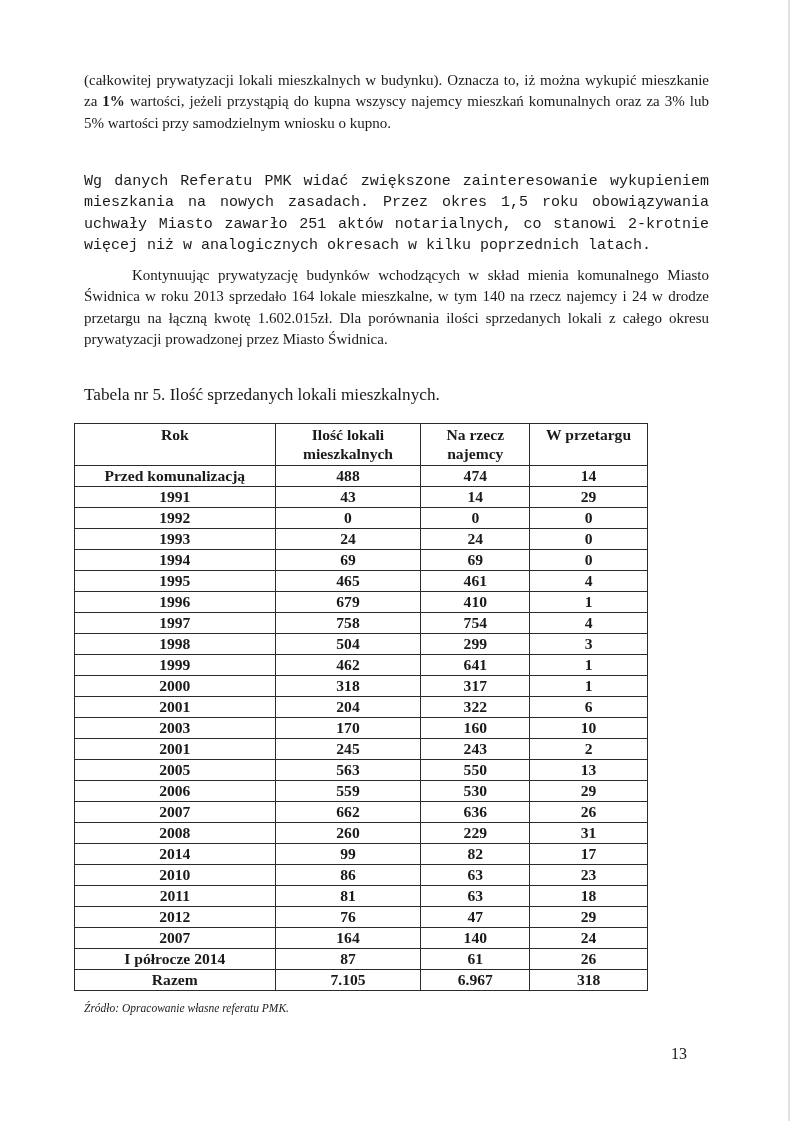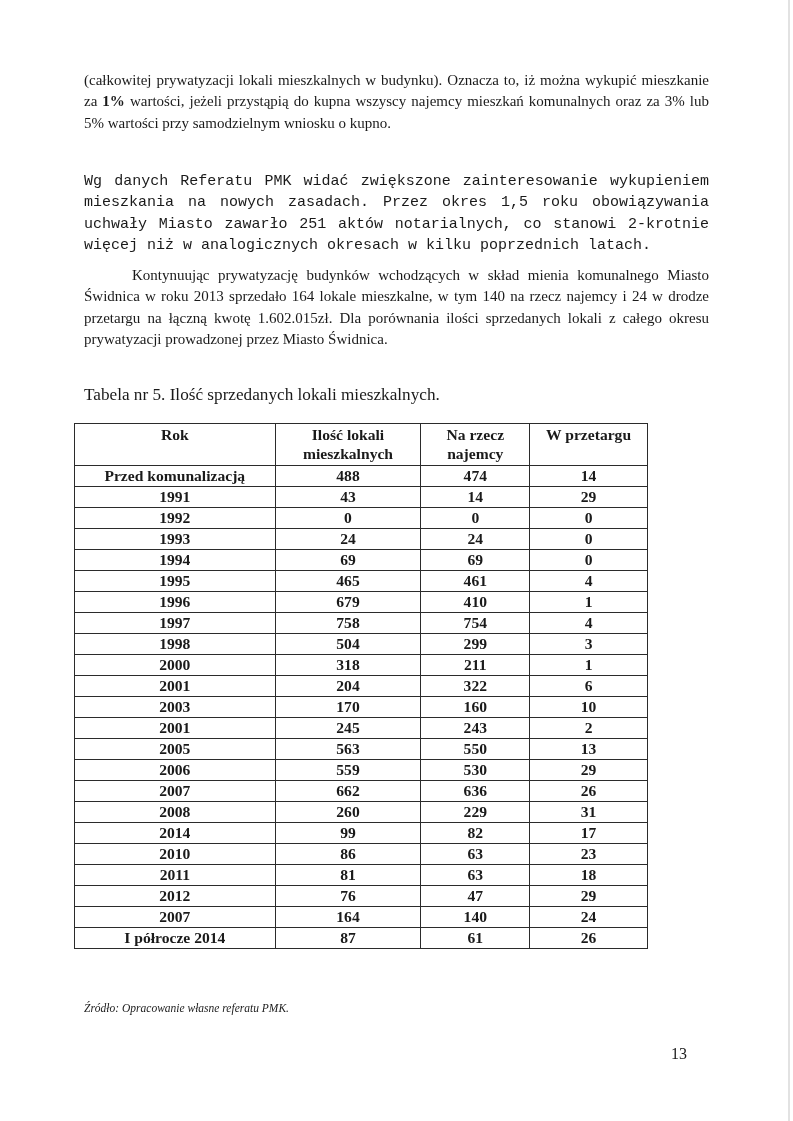--- a/index.html
+++ b/index.html
@@ -98,23 +98,29 @@
         <td>754</td>
         <td>4</td>
       </tr>
       <tr>
         <td>1998</td>
         <td>504</td>
         <td>299</td>
         <td>3</td>
       </tr>
       <tr>
+        <td>1999</td>
+        <td>462</td>
+        <td>641</td>
+        <td>1</td>
+      </tr>
+      <tr>
         <td>2000</td>
         <td>318</td>
-        <td>211</td>
+        <td>317</td>
         <td>1</td>
       </tr>
       <tr>
         <td>2001</td>
         <td>204</td>
         <td>322</td>
         <td>6</td>
       </tr>
       <tr>
         <td>2003</td>
@@ -181,18 +187,24 @@
         <td>164</td>
         <td>140</td>
         <td>24</td>
       </tr>
       <tr>
         <td>I półrocze 2014</td>
         <td>87</td>
         <td>61</td>
         <td>26</td>
       </tr>
+      <tr>
+        <td>Razem</td>
+        <td>7.105</td>
+        <td>6.967</td>
+        <td>318</td>
+      </tr>
     </tbody>
 </table>
 
 <p class="source">Źródło: Opracowanie własne referatu PMK.</p>
 
 <p class="page-num">13</p>
 
 </body></html>

